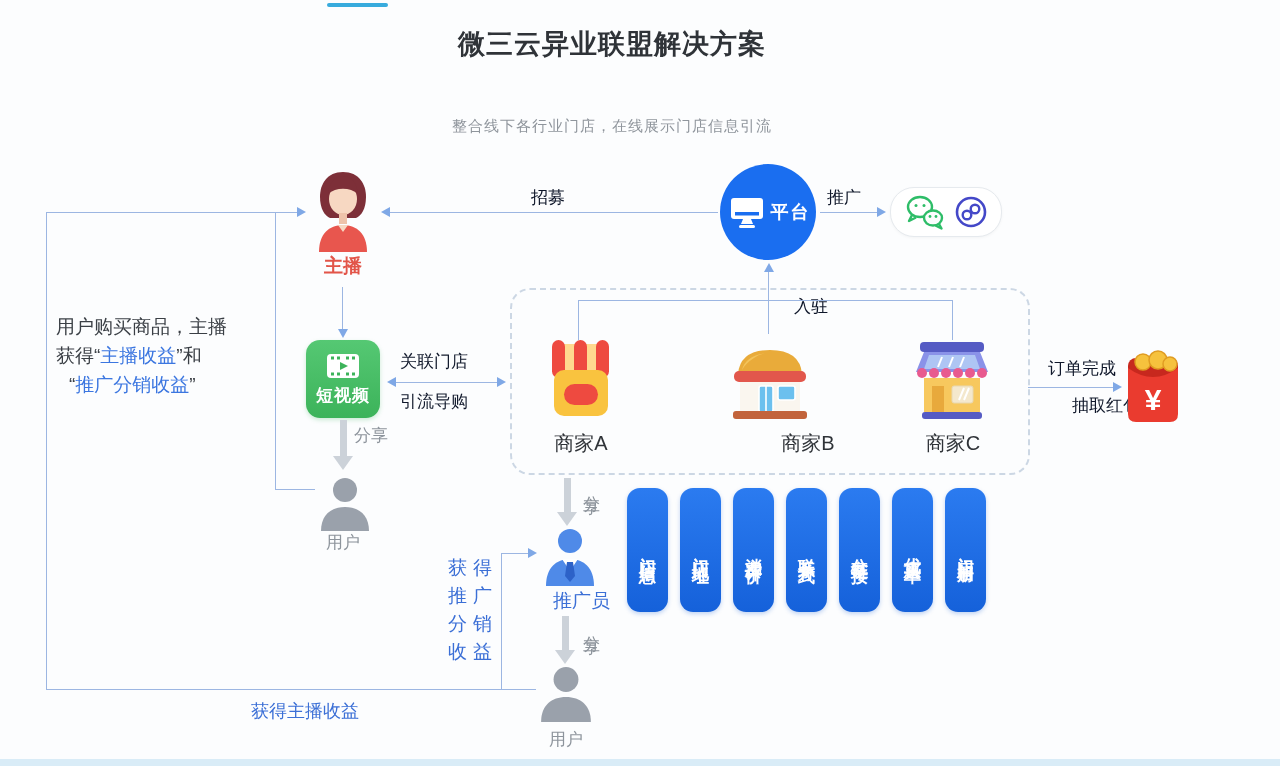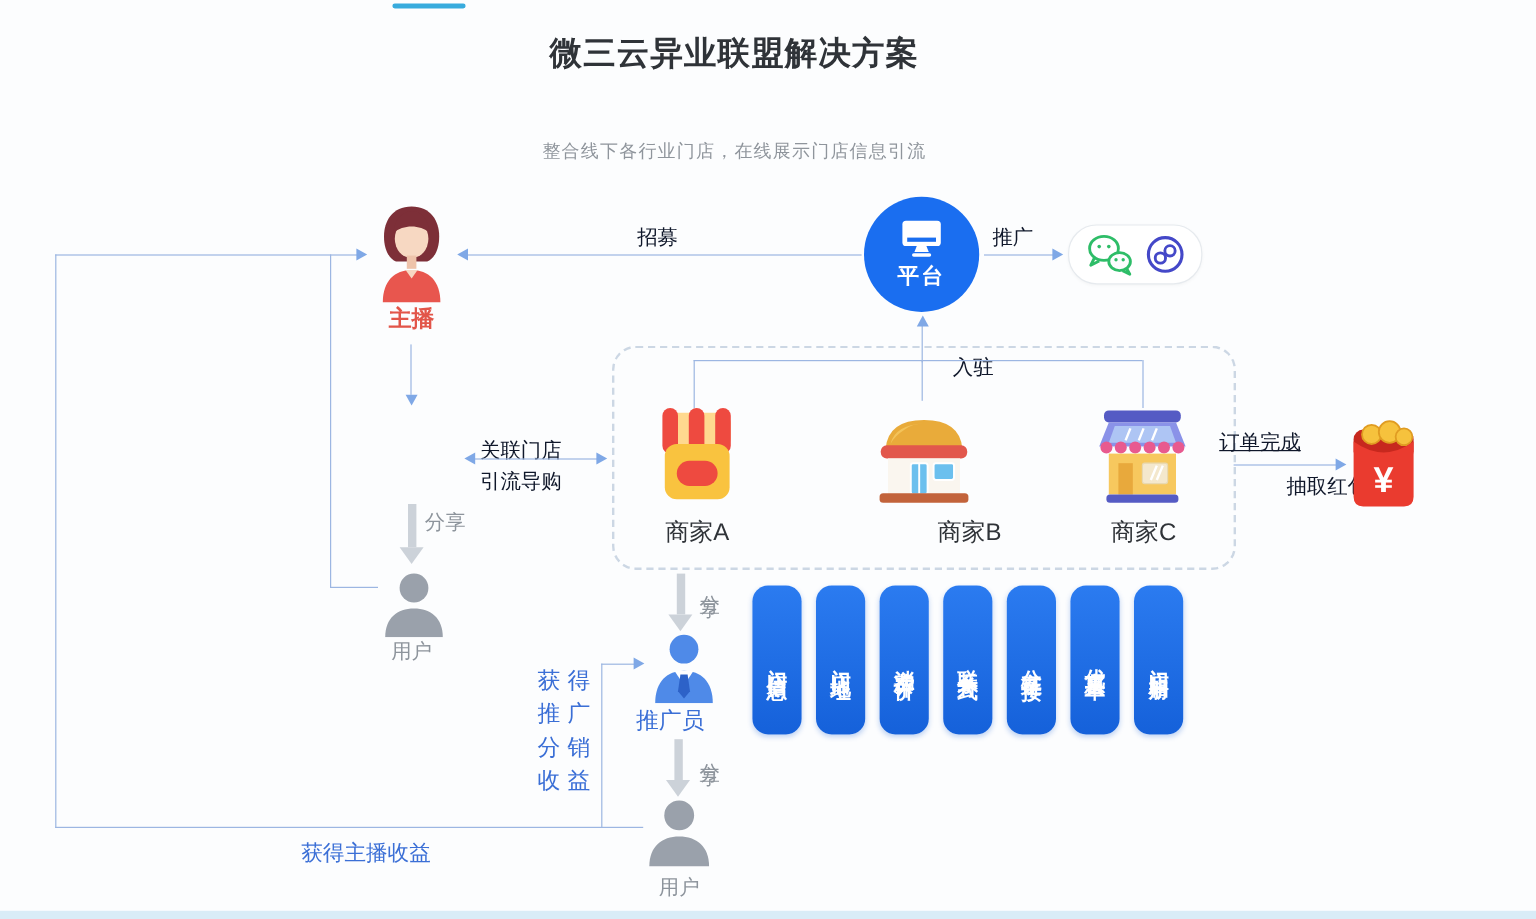--- a/index.html
+++ b/index.html
@@ -15,21 +15,21 @@
 
   .top-indicator{position:absolute;left:327px;top:3px;width:61px;height:4px;background:#38abdd;border-radius:2px;}
   .title{position:absolute;left:362px;top:26px;width:500px;text-align:center;font-size:27px;font-weight:bold;color:#2f3338;letter-spacing:1px;}
   .subtitle{position:absolute;left:362px;top:81px;width:500px;text-align:center;font-size:15px;color:#8f959c;letter-spacing:1px;margin-top:36px;}
 
   .node-label{position:absolute;text-align:center;font-size:19px;}
   .anchor-label{left:308px;top:253px;width:70px;color:#e25549;font-weight:600;}
   .merchant-label{top:430px;width:90px;color:#2f3338;font-size:20px;font-weight:400;}
 
   .platform{position:absolute;left:720px;top:164px;width:96px;height:96px;border-radius:50%;
-    background:#1a6ef0;display:flex;flex-direction:column;align-items:center;justify-content:center;gap:3px;}
+    background:#1a6ef0;display:flex;flex-direction:row;align-items:center;justify-content:center;gap:3px;}
   .platform-label{color:#fff;font-size:18px;font-weight:bold;letter-spacing:2px;}
 
   .video-app{position:absolute;left:306px;top:340px;width:74px;height:78px;border-radius:14px;
     background:linear-gradient(180deg,#55c873,#3cb35a);display:flex;flex-direction:column;align-items:center;justify-content:center;gap:4px;
     box-shadow:0 2px 4px rgba(60,180,90,.25);}
   .video-app-label{color:#fff;font-size:17px;font-weight:bold;letter-spacing:1px;}
 
   .wechat-pill{position:absolute;left:890px;top:187px;width:110px;height:48px;border-radius:24px;
     background:#fff;border:1px solid #e6eaee;box-shadow:0 1px 3px rgba(0,0,0,.04);
     display:flex;align-items:center;justify-content:center;gap:8px;}
@@ -66,36 +66,56 @@
   <div class="line" style="left:46px;top:212px;width:1px;height:478px;"></div>
   <div class="line" style="left:46px;top:212px;width:252px;height:1px;"></div>
   <div class="abs" style="left:297px;top:207px;width:0;height:0;border-top:5px solid transparent;border-bottom:5px solid transparent;border-left:9px solid #7fa8e6;"></div>
   <div class="line" style="left:46px;top:689px;width:490px;height:1px;"></div>
   <div class="line" style="left:275px;top:212px;width:1px;height:278px;"></div>
   <div class="line" style="left:275px;top:489px;width:40px;height:1px;"></div>
   <div class="line" style="left:501px;top:553px;width:1px;height:137px;"></div>
   <div class="line" style="left:501px;top:553px;width:28px;height:1px;"></div>
   <div class="abs" style="left:528px;top:548px;width:0;height:0;border-top:5px solid transparent;border-bottom:5px solid transparent;border-left:9px solid #7fa8e6;"></div>
 
+  <div class="note">
+    <div>用户购买商品，主播</div>
+    <div><span>获得“</span><span class="hl">主播收益</span><span>”和</span></div>
+    <div class="l3"><span>“</span><span class="hl">推广分销收益</span><span>”</span></div>
+  </div>
 
   <svg class="abs" style="left:312px;top:170px;" width="62" height="82" viewBox="0 0 62 82">
     <path d="M31 2 C15 2 8 14 8 27 C8 39 13 46 18 48 L44 48 C49 46 54 39 54 27 C54 14 47 2 31 2 Z" fill="#7d2f38"></path>
     <ellipse cx="31" cy="29" rx="14" ry="16" fill="#f7d8c2"></ellipse>
     <path d="M16 24 C17 10 26 6 31 6 C41 6 45 15 46 24 C38 17 24 17 16 24 Z" fill="#7d2f38"></path>
     <rect x="27" y="43" width="8" height="11" fill="#eec3aa"></rect>
     <path d="M7 82 C7 64 17 55 31 55 C45 55 55 64 55 82 Z" fill="#e8564e"></path>
     <path d="M26 55 L31 62 L36 55 Z" fill="#f7d8c2"></path>
   </svg>
   <div class="node-label anchor-label">主播</div>
 
   <div class="line" style="left:342px;top:287px;width:1px;height:42px;"></div>
   <div class="abs" style="left:338px;top:329px;width:0;height:0;border-left:5px solid transparent;border-right:5px solid transparent;border-top:9px solid #7fa8e6;"></div>
 
-
-  <div class="lbl" style="left:400px;top:364px;">关联门店</div>
+  <div class="video-app">
+    <svg width="36" height="28" viewBox="0 0 36 28">
+      <rect x="2" y="2" width="32" height="24" rx="4" fill="#ffffff"></rect>
+      <rect x="6" y="4.5" width="3" height="3" fill="#3cb35a"></rect>
+        <rect x="12" y="4.5" width="3" height="3" fill="#3cb35a"></rect>
+      <rect x="21" y="4.5" width="3" height="3" fill="#3cb35a"></rect>
+        <rect x="27" y="4.5" width="3" height="3" fill="#3cb35a"></rect>
+      <rect x="6" y="20.5" width="3" height="3" fill="#3cb35a"></rect>
+        <rect x="12" y="20.5" width="3" height="3" fill="#3cb35a"></rect>
+      <rect x="21" y="20.5" width="3" height="3" fill="#3cb35a"></rect>
+        <rect x="27" y="20.5" width="3" height="3" fill="#3cb35a"></rect>
+      <path d="M15 10 L23 14 L15 18 Z" fill="#3cb35a"></path>
+    </svg>
+    <div class="video-app-label">短视频</div>
+  </div>
+
+  <div class="lbl" style="left:400px;top:350px;">关联门店</div>
   <div class="line" style="left:392px;top:382px;width:106px;height:1px;"></div>
   <div class="abs" style="left:387px;top:377px;width:0;height:0;border-top:5px solid transparent;border-bottom:5px solid transparent;border-right:9px solid #7fa8e6;"></div>
   <div class="abs" style="left:497px;top:377px;width:0;height:0;border-top:5px solid transparent;border-bottom:5px solid transparent;border-left:9px solid #7fa8e6;"></div>
   <div class="lbl" style="left:400px;top:390px;">引流导购</div>
 
   <div class="lbl lbl-gray" style="left:354px;top:424px;">分享</div>
   <div class="fat-body" style="left:340px;top:420px;height:36px;"></div>
   <div class="fat-head" style="left:333px;top:456px;"></div>
   <svg class="person-gray" style="left:318px;top:477px;" width="54" height="54" viewBox="0 0 54 54">
     <circle cx="27" cy="13" r="12" fill="#9aa1ab"></circle>
@@ -185,21 +205,21 @@
       <circle cx="70" cy="33" r="5" fill="#e85a8f"></circle>
     <rect x="12" y="38" width="56" height="34" fill="#f7c85e"></rect>
     <rect x="20" y="46" width="12" height="26" fill="#e8a93c"></rect>
     <rect x="40" y="46" width="21" height="17" rx="2" fill="#f4e8cd" stroke="#e8d8b0"></rect>
     <line x1="52" y1="48" x2="47" y2="60" stroke="#ffffff" stroke-width="2"></line>
     <line x1="57" y1="48" x2="52" y2="60" stroke="#ffffff" stroke-width="2"></line>
     <rect x="10" y="72" width="60" height="7" rx="3" fill="#555bc4"></rect>
   </svg>
   <div class="node-label merchant-label" style="left:908px;">商家C</div>
 
-  <div class="lbl" style="left:1016px;top:357px;text-decoration:underline;">订单完成</div>
+  <div class="lbl" style="left:1048px;top:357px;">订单完成</div>
   <div class="line" style="left:1028px;top:387px;width:86px;height:1px;"></div>
   <div class="abs" style="left:1113px;top:382px;width:0;height:0;border-top:5px solid transparent;border-bottom:5px solid transparent;border-left:9px solid #7fa8e6;"></div>
   <div class="lbl" style="left:1032px;top:394px;margin-left:40px;">抽取红包</div>
   <svg class="abs" style="left:1124px;top:350px;" width="58" height="74" viewBox="0 0 58 74">
     <rect x="4" y="8" width="50" height="26" rx="8" fill="#c7281e"></rect>
     <circle cx="19" cy="12" r="8" fill="#f6c23d" stroke="#e09c22" stroke-width="1.5"></circle>
     <circle cx="34" cy="10" r="9" fill="#f6c23d" stroke="#e09c22" stroke-width="1.5"></circle>
     <circle cx="46" cy="14" r="7" fill="#f6c23d" stroke="#e09c22" stroke-width="1.5"></circle>
     <path d="M4 18 Q29 36 54 18 L54 64 Q54 72 46 72 L12 72 Q4 72 4 64 Z" fill="#ea3b2f"></path>
     <text x="29" y="60" text-anchor="middle" font-size="30" font-weight="bold" fill="#ffffff" font-family="'Liberation Sans','DejaVu Sans',sans-serif">¥</text>
@@ -208,21 +228,21 @@
   <div class="fat-body" style="left:564px;top:478px;height:34px;"></div>
   <div class="fat-head" style="left:557px;top:512px;"></div>
   <div class="lbl lbl-gray vtext" style="left:580px;top:482px;">分享</div>
 
   <svg class="abs" style="left:542px;top:526px;" width="56" height="60" viewBox="0 0 56 60">
     <circle cx="28" cy="15" r="12" fill="#4f8ae8"></circle>
     <path d="M4 60 C4 42 14 33 28 33 C42 33 52 42 52 60 Z" fill="#4f8ae8"></path>
     <path d="M20 33 L28 45 L36 33 Z" fill="#ffffff"></path>
     <path d="M25 36 L31 36 L33 50 L28 56 L23 50 Z" fill="#2d62c8"></path>
   </svg>
-  <div class="lbl lbl-blue" style="left:530px;top:588px;width:80px;text-align:left;font-size:19px;">推广员</div>
+  <div class="lbl lbl-blue" style="left:530px;top:588px;width:80px;text-align:right;font-size:19px;">推广员</div>
 
   <div class="promo-income">
     <div>获得</div>
     <div>推广</div>
     <div>分销</div>
     <div>收益</div>
   </div>
 
   <div class="fat-body" style="left:562px;top:616px;height:34px;"></div>
   <div class="fat-head" style="left:555px;top:650px;"></div>

